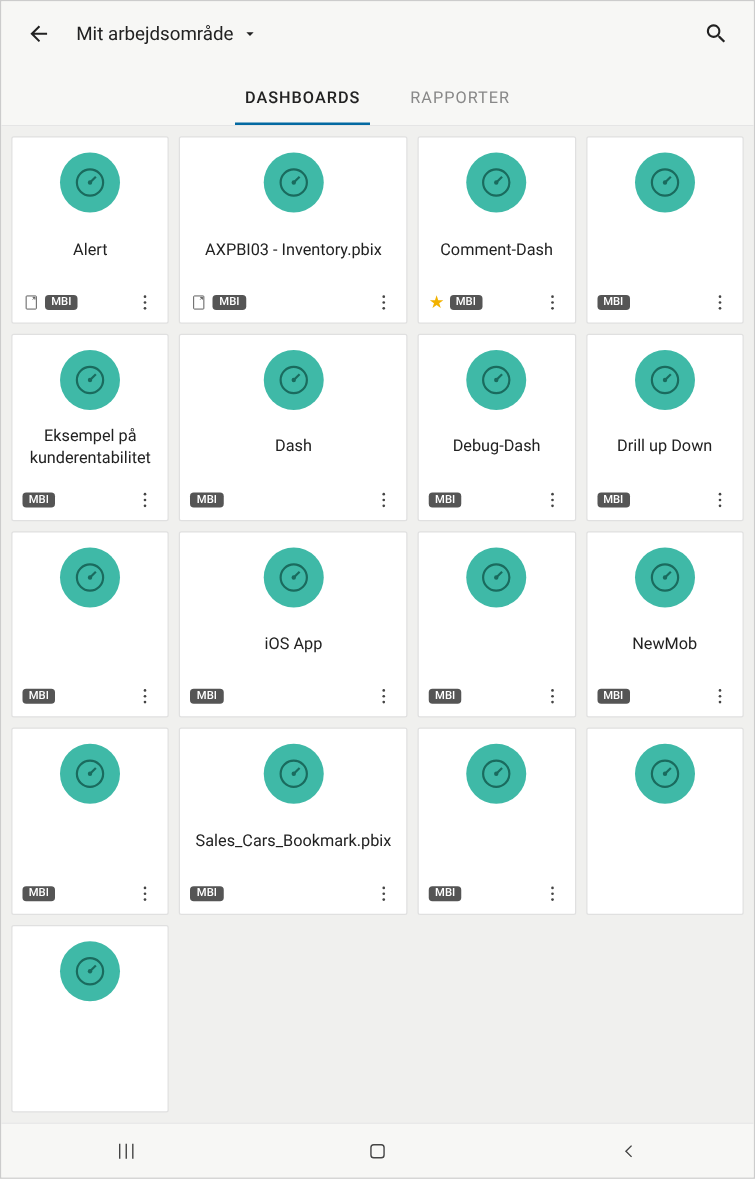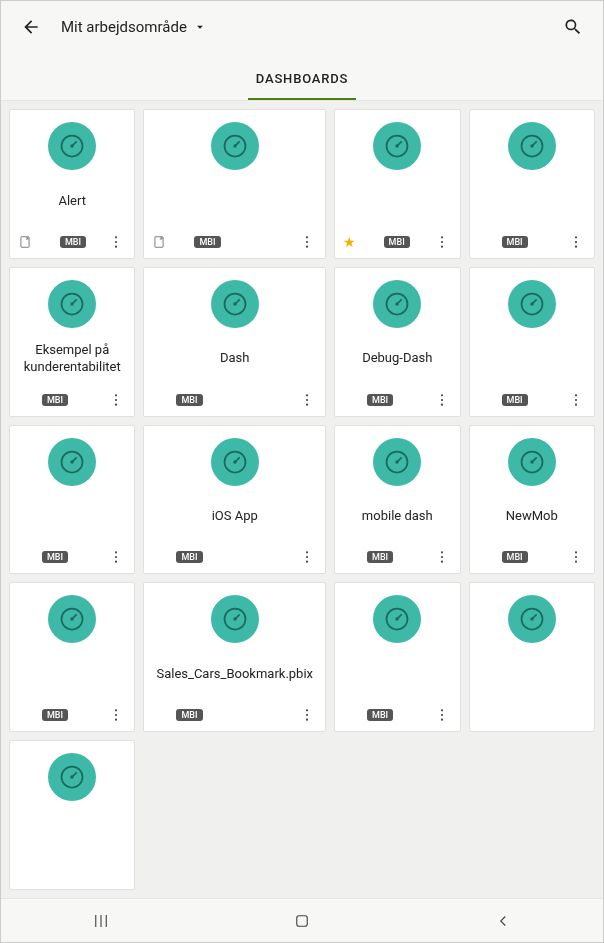--- a/index.html
+++ b/index.html
@@ -54,21 +54,21 @@
     padding: 10px 8px 12px;
     font-size: 13px;
     letter-spacing: 0.8px;
     color: #888;
     cursor: pointer;
     border-bottom: 2px solid transparent;
   }
   .tab.active {
     color: #222;
     font-weight: 500;
-    border-bottom: 2px solid #4d7c0f;
+    border-bottom: 2px solid #0369a1;
   }
   .grid {
     flex: 1;
     overflow-y: auto;
     display: grid;
     grid-template-columns: repeat(4, 1fr);
     gap: 8px;
     padding: 8px;
     background: #f0f0ee;
   }
@@ -121,21 +121,20 @@
     color: #f2b200;
     font-size: 14px;
   }
   .badge {
     background: #555;
     color: #fff;
     font-size: 9px;
     padding: 1px 5px;
     border-radius: 3px;
     font-weight: 500;
-    margin-left: 24px;
   }
   .more-btn {
     margin-left: auto;
     width: 20px; height: 20px;
     display: flex; align-items: center; justify-content: center;
     cursor: pointer;
   }
   .nav-bar {
     height: 44px;
     display: flex;
@@ -167,20 +166,21 @@
   </div>
   <div class="search-btn">
     <svg width="20" height="20" viewBox="0 0 24 24">
       <path d="M15.5 14h-.8l-.3-.3a6.5 6.5 0 10-.7.7l.3.3v.8l5 5 1.5-1.5-5-5zm-6 0a4.5 4.5 0 110-9 4.5 4.5 0 010 9z" fill="#222"></path>
     </svg>
   </div>
 </div>
 
 <div class="tabs">
   <div class="tab active">DASHBOARDS</div>
+  <div class="tab">RAPPORTER</div>
 </div>
 
 <div class="grid" id="grid">
     <div class="card">
       <div class="gauge-circle">
         <svg width="28" height="28" viewBox="0 0 24 24">
   <circle cx="12" cy="12" r="9" stroke="#1a6b5e" stroke-width="1.5" fill="none"></circle>
   <path d="M12 12 L16 8" stroke="#1a6b5e" stroke-width="1.5"></path>
   <circle cx="12" cy="12" r="1.5" fill="#1a6b5e"></circle>
 </svg>
@@ -206,20 +206,21 @@
       </div>
     </div>
     <div class="card">
       <div class="gauge-circle">
         <svg width="28" height="28" viewBox="0 0 24 24">
   <circle cx="12" cy="12" r="9" stroke="#1a6b5e" stroke-width="1.5" fill="none"></circle>
   <path d="M12 12 L16 8" stroke="#1a6b5e" stroke-width="1.5"></path>
   <circle cx="12" cy="12" r="1.5" fill="#1a6b5e"></circle>
 </svg>
       </div>
+      <div class="card-title">AXPBI03 - Inventory.pbix</div>
       <div class="card-footer">
         <div class="footer-icons">
           <span class="mobile-icon">
             <svg width="14" height="14" viewBox="0 0 24 24">
   <rect x="5" y="3" width="14" height="18" rx="1" stroke="#555" stroke-width="1.3" fill="none"></rect>
   <path d="M14 8l3-3M14 5h3v3" stroke="#555" stroke-width="1.3" fill="none"></path>
 </svg>
           </span>
           <span class="badge">MBI</span>
         </div>
@@ -233,20 +234,21 @@
       </div>
     </div>
     <div class="card">
       <div class="gauge-circle">
         <svg width="28" height="28" viewBox="0 0 24 24">
   <circle cx="12" cy="12" r="9" stroke="#1a6b5e" stroke-width="1.5" fill="none"></circle>
   <path d="M12 12 L16 8" stroke="#1a6b5e" stroke-width="1.5"></path>
   <circle cx="12" cy="12" r="1.5" fill="#1a6b5e"></circle>
 </svg>
       </div>
+      <div class="card-title">Comment-Dash</div>
       <div class="card-footer">
         <div class="footer-icons">
           <span class="star-icon">★</span>
           <span class="badge">MBI</span>
         </div>
         <div class="more-btn">
           <svg width="16" height="16" viewBox="0 0 24 24">
   <circle cx="12" cy="5" r="1.6" fill="#444"></circle>
             <circle cx="12" cy="12" r="1.6" fill="#444"></circle>
             <circle cx="12" cy="19" r="1.6" fill="#444"></circle>
@@ -342,20 +344,21 @@
       </div>
     </div>
     <div class="card">
       <div class="gauge-circle">
         <svg width="28" height="28" viewBox="0 0 24 24">
   <circle cx="12" cy="12" r="9" stroke="#1a6b5e" stroke-width="1.5" fill="none"></circle>
   <path d="M12 12 L16 8" stroke="#1a6b5e" stroke-width="1.5"></path>
   <circle cx="12" cy="12" r="1.5" fill="#1a6b5e"></circle>
 </svg>
       </div>
+      <div class="card-title">Drill up Down</div>
       <div class="card-footer">
         <div class="footer-icons">
           <span class="badge">MBI</span>
         </div>
         <div class="more-btn">
           <svg width="16" height="16" viewBox="0 0 24 24">
   <circle cx="12" cy="5" r="1.6" fill="#444"></circle>
             <circle cx="12" cy="12" r="1.6" fill="#444"></circle>
             <circle cx="12" cy="19" r="1.6" fill="#444"></circle>
 </svg>
@@ -406,21 +409,20 @@
       </div>
     </div>
     <div class="card">
       <div class="gauge-circle">
         <svg width="28" height="28" viewBox="0 0 24 24">
   <circle cx="12" cy="12" r="9" stroke="#1a6b5e" stroke-width="1.5" fill="none"></circle>
   <path d="M12 12 L16 8" stroke="#1a6b5e" stroke-width="1.5"></path>
   <circle cx="12" cy="12" r="1.5" fill="#1a6b5e"></circle>
 </svg>
       </div>
-      <div class="card-title">mobile dash</div>
       <div class="card-footer">
         <div class="footer-icons">
           <span class="badge">MBI</span>
         </div>
         <div class="more-btn">
           <svg width="16" height="16" viewBox="0 0 24 24">
   <circle cx="12" cy="5" r="1.6" fill="#444"></circle>
             <circle cx="12" cy="12" r="1.6" fill="#444"></circle>
             <circle cx="12" cy="19" r="1.6" fill="#444"></circle>
 </svg>

